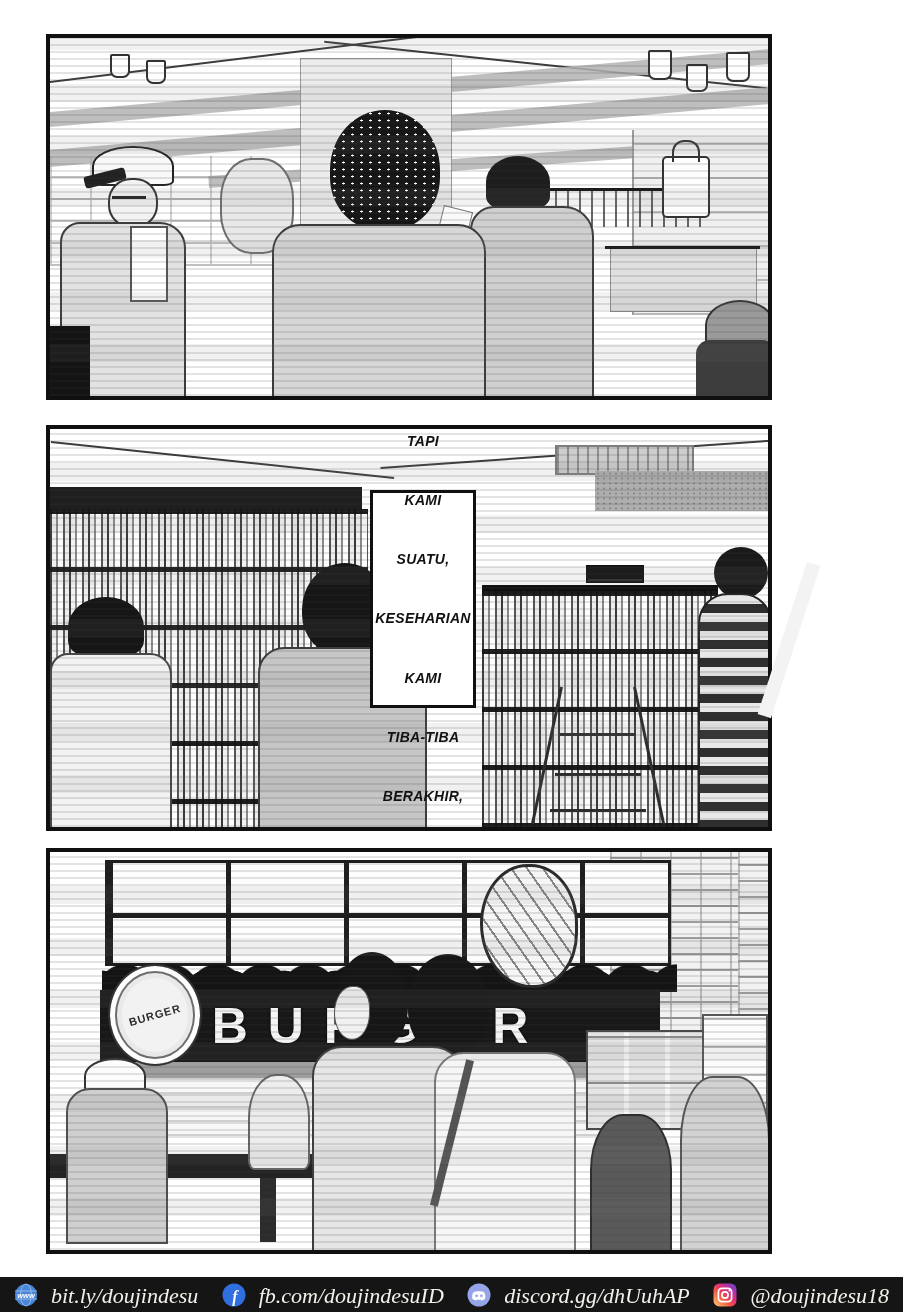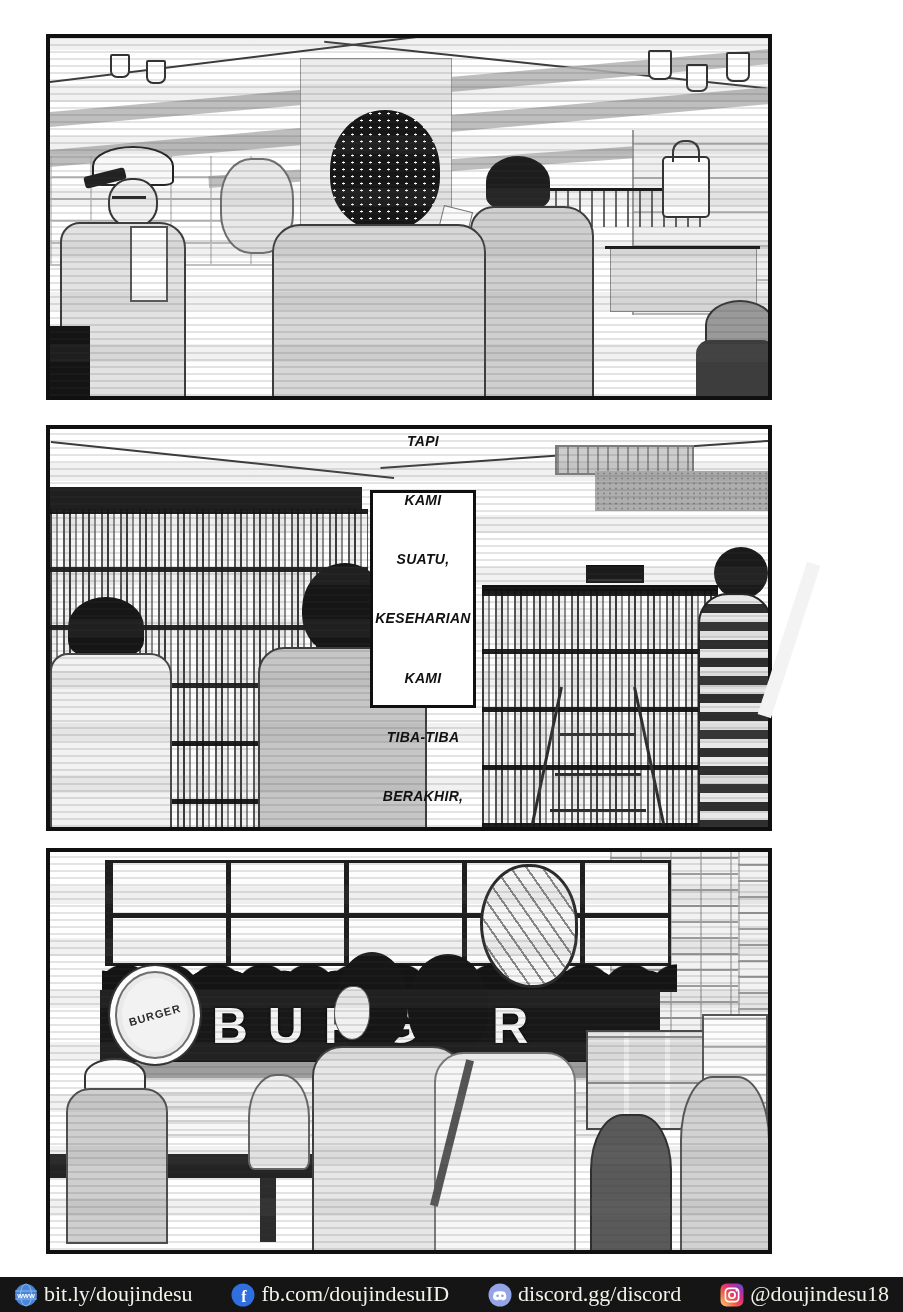--- a/index.html
+++ b/index.html
@@ -75,21 +75,21 @@
       repeating-linear-gradient(0deg, transparent 0 44px, #8a8a8a 44px 46px),
       repeating-linear-gradient(90deg,#e4e4e4 0 36px,#f6f6f6 36px 41px);}
   .bread{background:#f6f6f6;border:3px solid #2a2a2a;border-radius:50% 50% 46% 54%;overflow:hidden;}
   .bread::before{content:"";position:absolute;inset:0;background:repeating-linear-gradient(55deg, transparent 0 11px, #4c4c4c 11px 13px);opacity:.65;}
 
   
   .ghost{position:absolute;background:#f3f3f3;transform:rotate(18deg);}
 
   
   .footer{position:absolute;left:0;top:1277px;width:903px;height:35px;background:#151515;display:flex;align-items:center;justify-content:space-between;padding:0 14px;box-sizing:border-box;}
-  .flink{display:flex;align-items:flex-start;gap:6px;cursor:pointer;}
+  .flink{display:flex;align-items:flex-end;gap:13px;cursor:pointer;font-style:italic;}
   .flink .label{color:#f3f1ea;font-family:"Liberation Serif",serif;font-size:22px;line-height:1;}
   .ficon{width:24px;height:24px;display:inline-block;}
 </style>
 </head>
 <body>
 
 <div class="panel" style="top:34px;height:366px;">
   <div class="abs thinline" style="left:-10px;top:20px;width:55%;transform:rotate(-7deg);"></div>
   <div class="abs thinline" style="left:38%;top:26px;width:62%;transform:rotate(6deg);"></div>
   <div class="abs slat" style="left:-3%;top:42px;width:108%;height:15px;transform:rotate(-5deg);"></div>
@@ -240,21 +240,21 @@
 
   <div class="flink">
     <span class="ficon">
       <svg viewBox="0 0 24 24" width="24" height="24">
         <circle cx="12" cy="12" r="11.5" fill="#95a4e7"></circle>
         <path d="M7 9.2c2-1.4 8-1.4 10 0 1.3 1.9 1.7 4.4 1.1 6.5-1.2 1-2.6 1.5-4 1.7l-.5-1c-1.2.3-2.5.3-3.7 0l-.5 1c-1.4-.2-2.8-.7-4-1.7-.6-2.1-.2-4.6 1.1-6.5z" fill="#ffffff"></path>
         <circle cx="9.6" cy="12.8" r="1.4" fill="#95a4e7"></circle>
         <circle cx="14.4" cy="12.8" r="1.4" fill="#95a4e7"></circle>
       </svg>
     </span>
-    <span class="label">discord.gg/discord</span>
+    <span class="label">discord.gg/dhUuhAP</span>
   </div>
 
   <div class="flink">
     <span class="ficon">
       <svg viewBox="0 0 24 24" width="24" height="24">
         <defs>
           <linearGradient id="ig" x1="0" y1="1" x2="1" y2="0">
             <stop offset="0" stop-color="#fed373"></stop>
             <stop offset="0.4" stop-color="#f15245"></stop>
             <stop offset="0.62" stop-color="#d92e7f"></stop>

